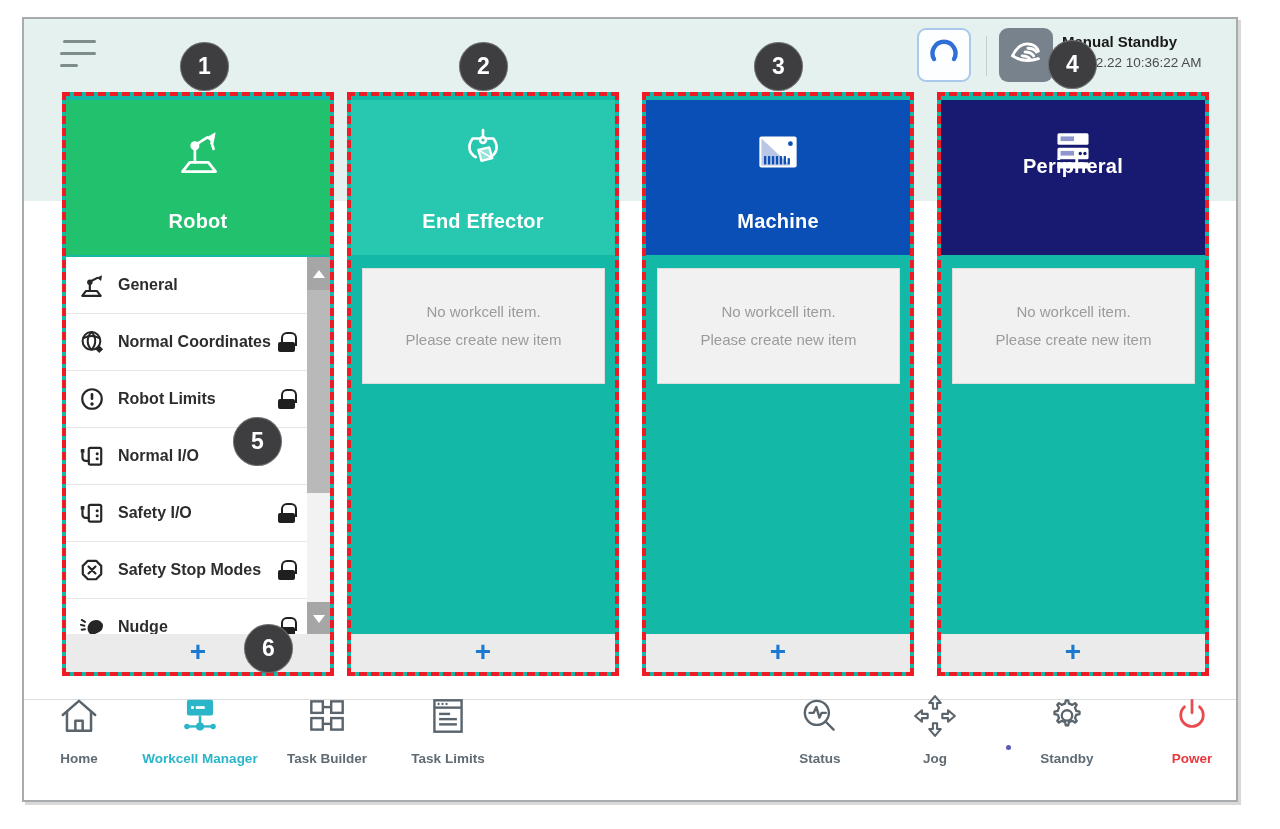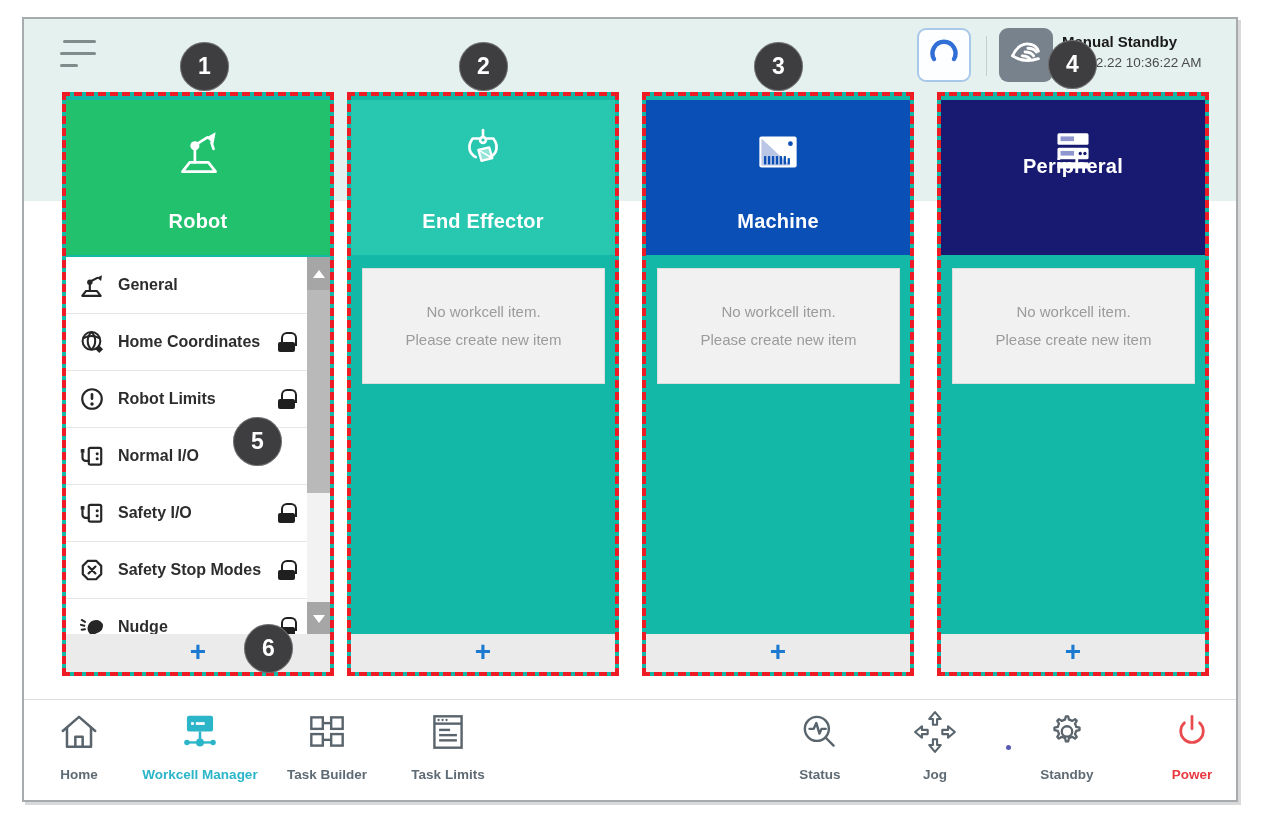--- a/index.html
+++ b/index.html
@@ -65,22 +65,22 @@
 
   
   .badge{position:absolute;width:49px;height:49px;border-radius:50%;background:#3e3e40;color:#ffffff;
          display:flex;align-items:center;justify-content:center;font-size:23px;font-weight:bold;z-index:60;
          box-shadow:0 0 0 1px rgba(255,255,255,.25) inset;}
   .b1{left:180px;top:42px;} .b2{left:459px;top:42px;} .b3{left:754px;top:42px;}
   .b4{left:1048px;top:40px;} .b5{left:233px;top:417px;} .b6{left:244px;top:624px;}
 
   
   .navline{position:absolute;left:24px;top:699px;width:1212px;height:1px;background:#dadedf;}
-  .nav-item{position:absolute;top:709px;height:82px;display:flex;flex-direction:column;align-items:center;
-            justify-content:flex-start;cursor:pointer;gap:8px;}
+  .nav-item{position:absolute;top:688px;height:82px;display:flex;flex-direction:column;align-items:center;
+            justify-content:center;cursor:pointer;gap:8px;}
   .nav-label{font-size:13.5px;font-weight:bold;color:#5f6b74;white-space:nowrap;}
   .nav-home{left:39px;width:80px;} .nav-wm{left:118px;width:164px;} .nav-tb{left:262px;width:130px;}
   .nav-tw{left:393px;width:110px;} .nav-status{left:780px;width:80px;} .nav-jog{left:895px;width:80px;}
   .nav-setting{left:1027px;width:80px;} .nav-power{left:1152px;width:80px;}
   .nav-wm .nav-label{color:#2ab5c8;} .nav-power .nav-label{color:#e8393f;}
   .navdot{position:absolute;left:1006px;top:745px;width:5px;height:5px;border-radius:50%;background:#5a5ab8;}
 </style>
 </head>
 <body>
 
@@ -160,21 +160,21 @@
           <svg width="26" height="26" viewBox="0 0 24 24">
             <g fill="none" stroke="#262626" stroke-width="1.9">
               <circle cx="11.5" cy="11" r="8.2"></circle>
               <path d="M11.5 2.8 c-4.6 4.6 -4.6 11.8 0 16.4"></path>
               <path d="M11.5 2.8 c4.6 4.6 4.6 11.8 0 16.4"></path>
               <path d="M3.8 8.6 c4.8 -2.6 10.6 -2.6 15.4 0"></path>
             </g>
             <rect x="16.2" y="16.2" width="5" height="5" transform="rotate(45 18.7 18.7)" fill="#262626"></rect>
           </svg>
         </span>
-        <span class="row-label">Home Coordinates</span>
+        <span class="row-label">Normal Coordinates</span>
         <span class="lock"></span>
       </div>
 
       <div class="row">
         <span class="row-icon">
           <svg width="26" height="26" viewBox="0 0 24 24">
             <circle cx="12" cy="12" r="9" fill="none" stroke="#262626" stroke-width="2"></circle>
             <rect x="10.8" y="6.5" width="2.4" height="6.5" rx="1.2" fill="#262626"></rect>
             <circle cx="12" cy="16.6" r="1.6" fill="#262626"></circle>
           </svg>

